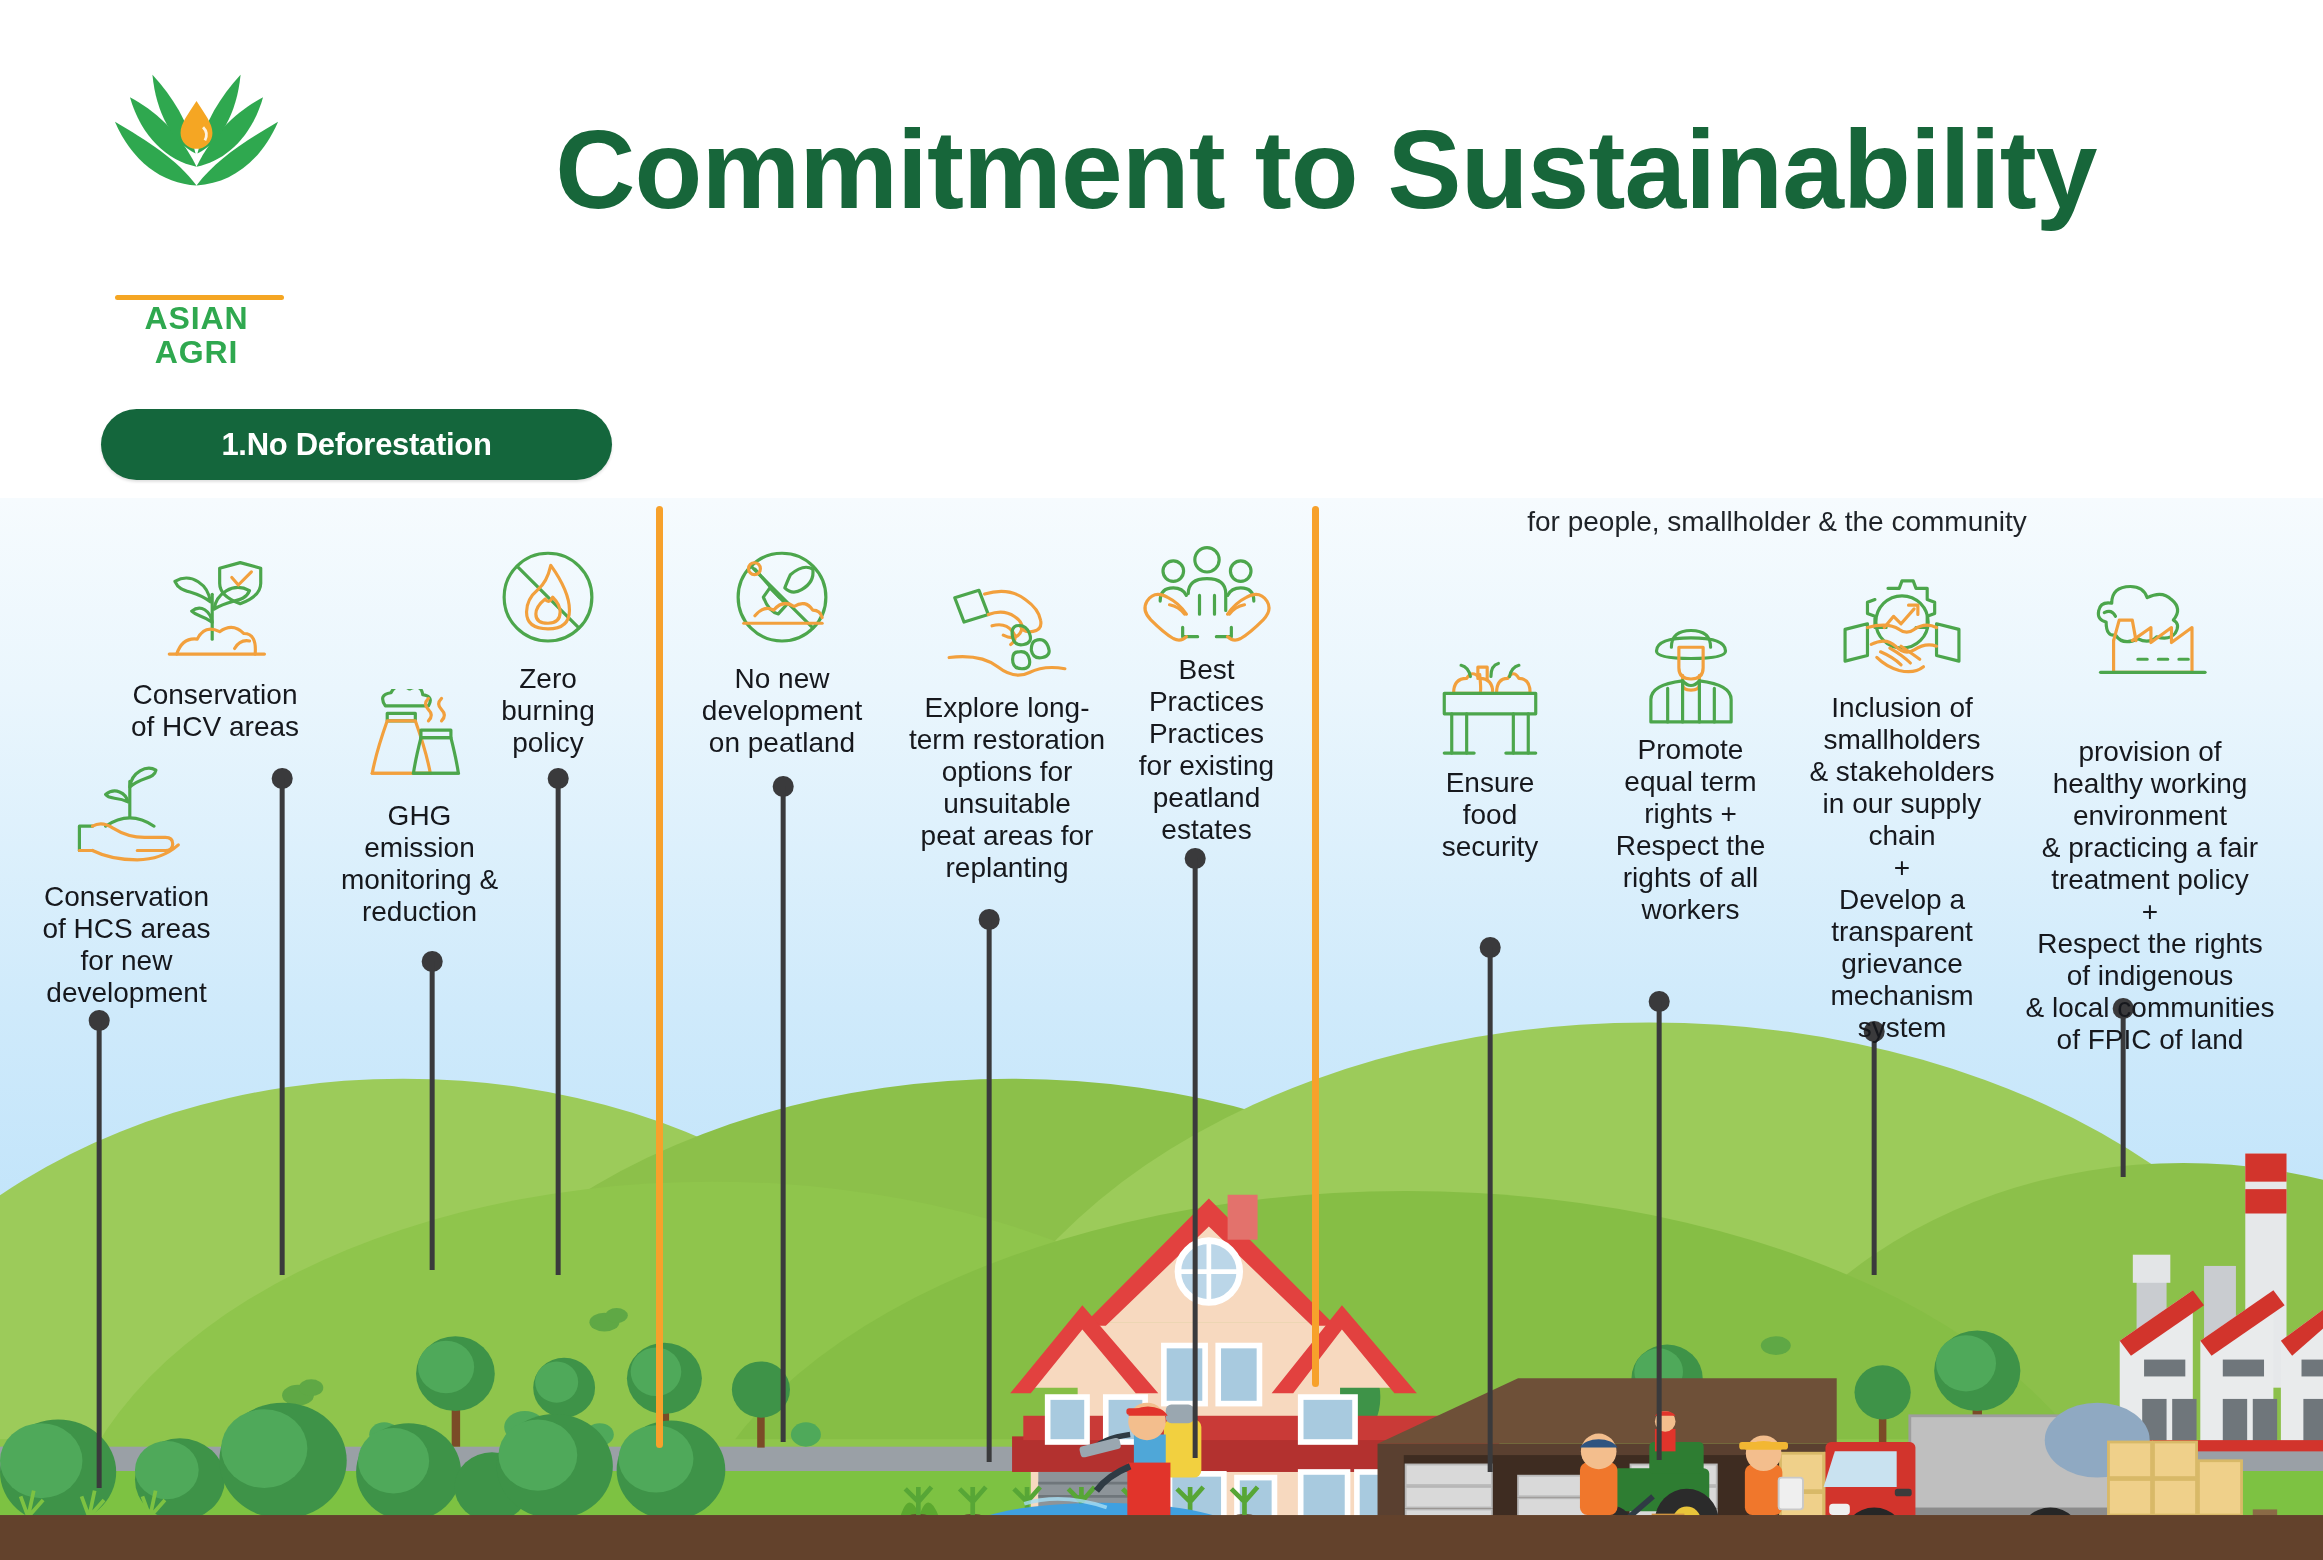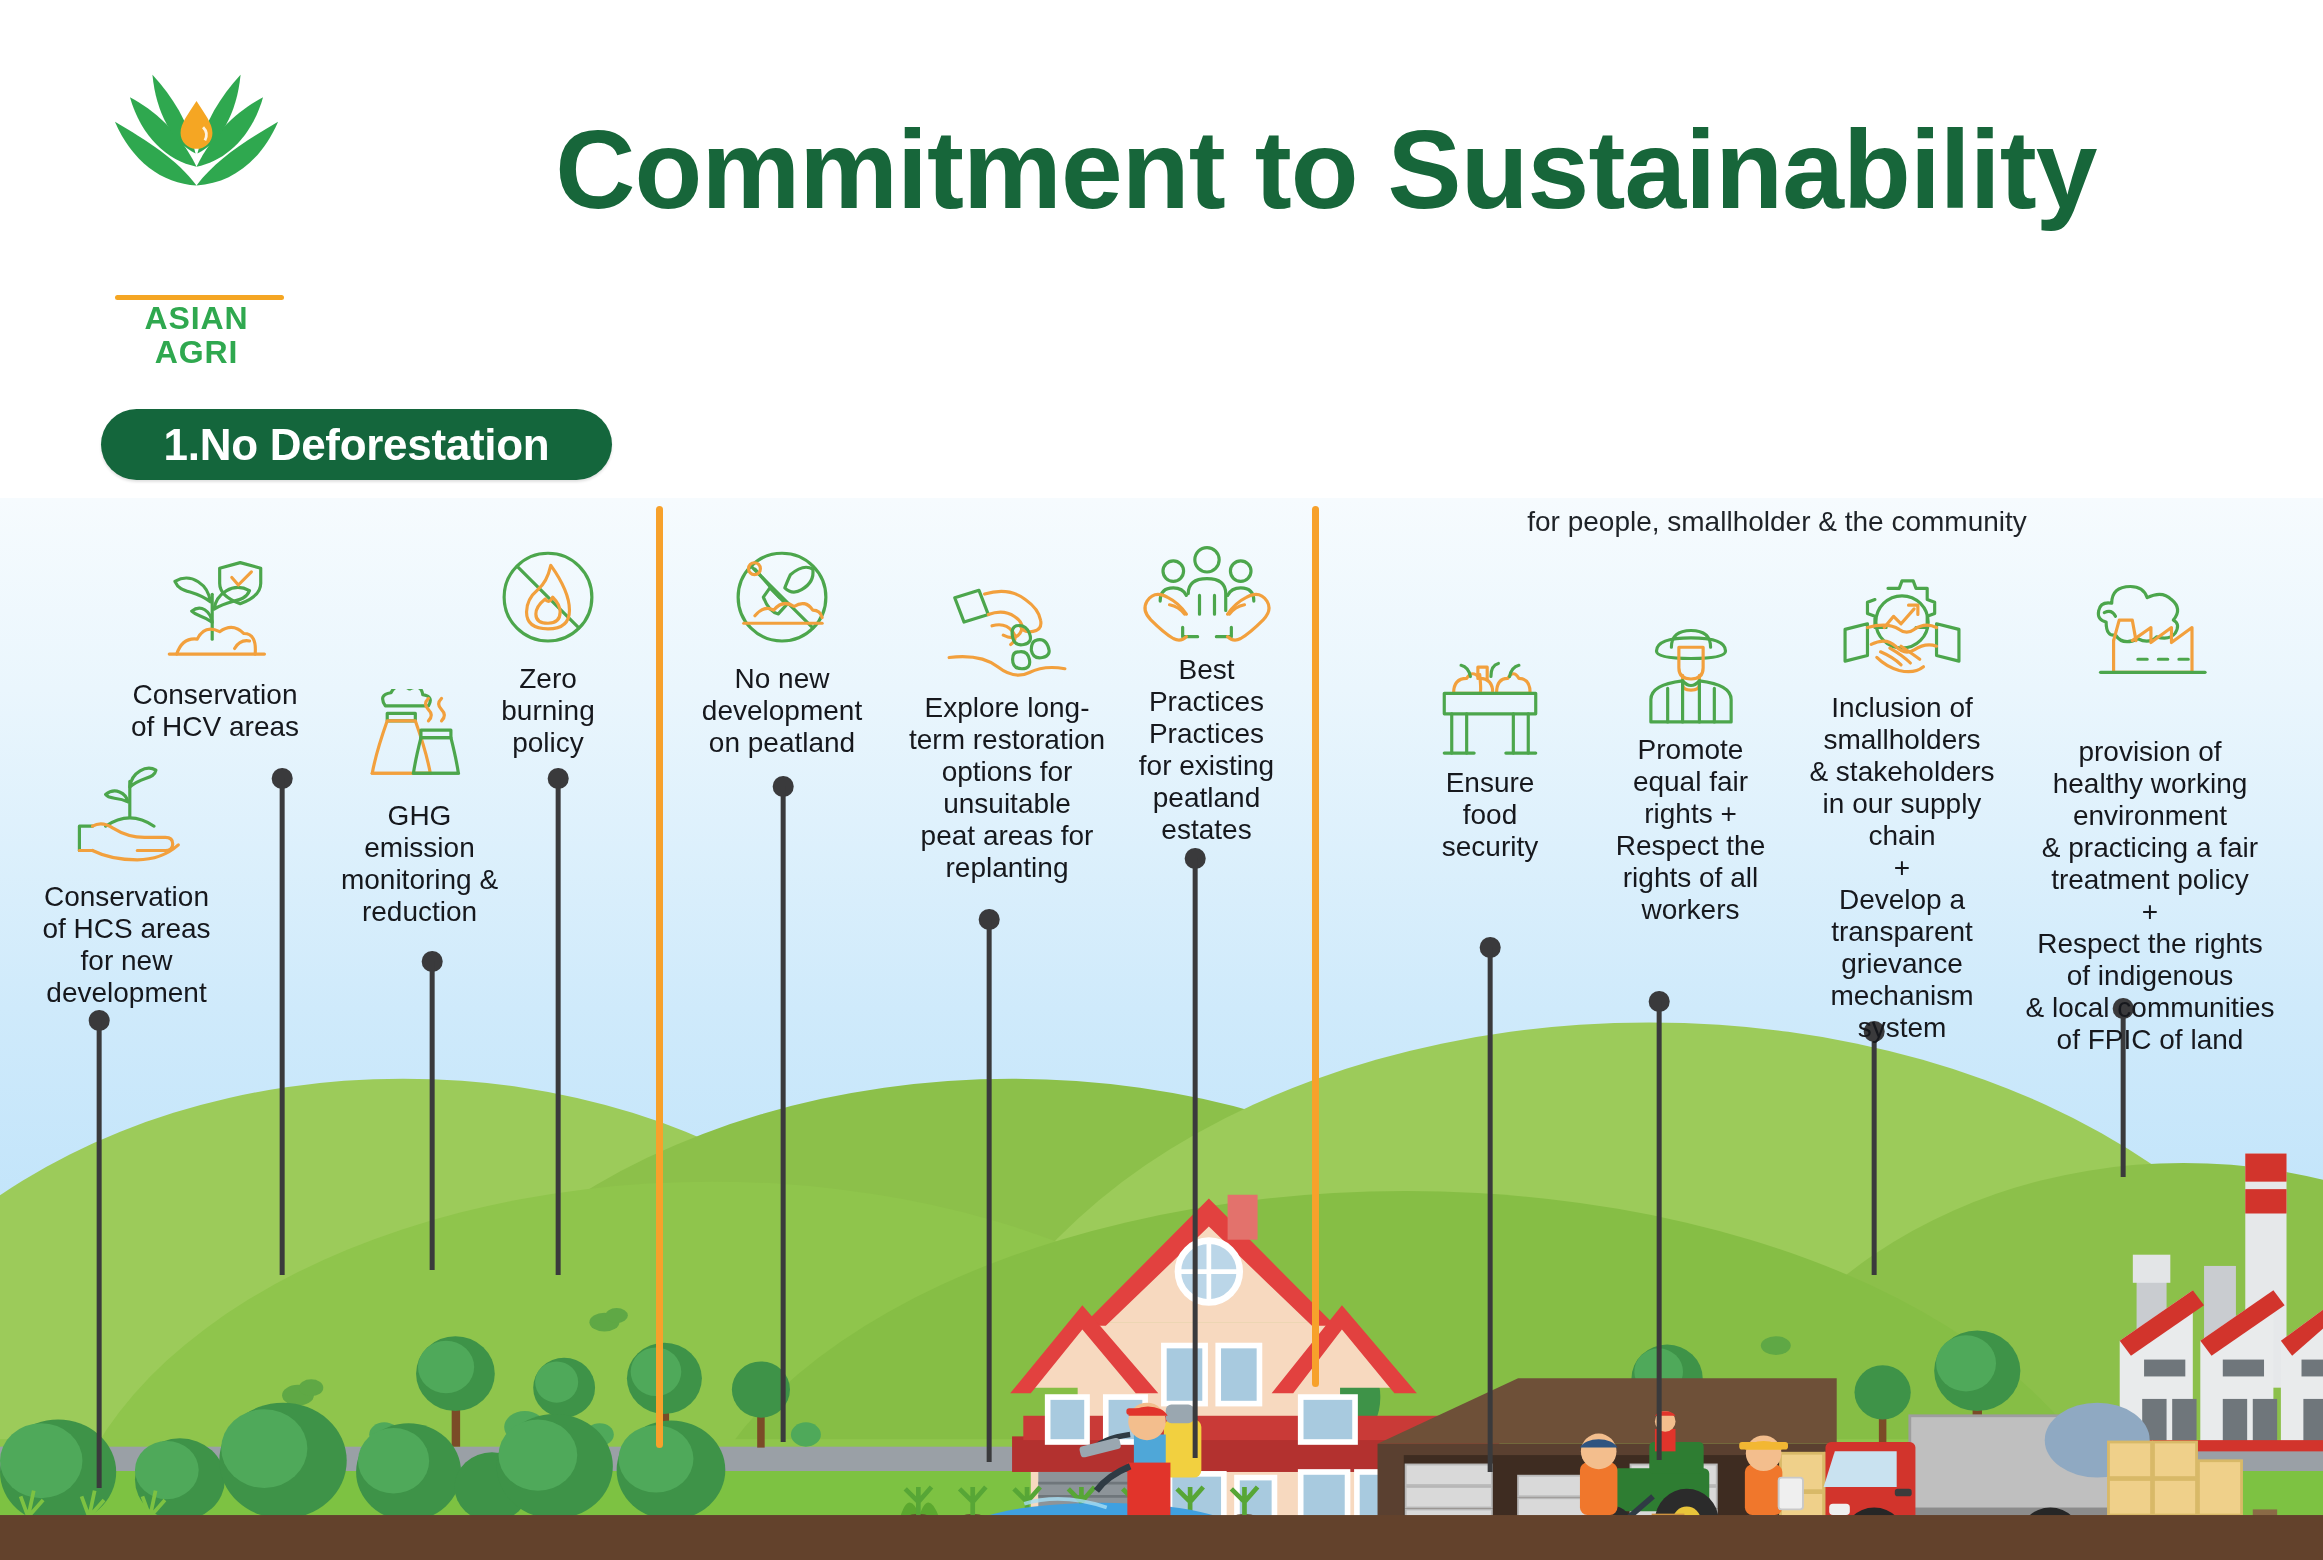--- a/index.html
+++ b/index.html
@@ -19,21 +19,21 @@
   .logo-rule{position:absolute;left:17px;top:239px;width:169px;height:4.7px;background:#F5A623;border-radius:2.8px;}
   .logo-word{position:absolute;left:0;top:245px;width:197px;text-align:center;
     color:#2FA84F;font-weight:bold;font-size:32px;line-height:34px;letter-spacing:0.9px;}
   .page-title{position:absolute;left:394px;top:112px;width:1864px;
     color:#17663A;font-weight:bold;font-size:111px;line-height:116px;letter-spacing:-0.9px;
     text-align:center;white-space:nowrap;}
 
   
   .pill{position:absolute;background:#14663C;border-radius:43px;height:71px;
     display:flex;align-items:center;justify-content:center;color:#fff;
-    font-weight:bold;font-size:44px;letter-spacing:-0.3px;z-index:30;box-shadow:0 1.9px 2.8px rgba(0,0,0,.12);}
+    font-weight:bold;font-size:31px;letter-spacing:-0.3px;z-index:30;box-shadow:0 1.9px 2.8px rgba(0,0,0,.12);}
   #pill-1{left:101px;top:409px;width:511px;}
   #pill-2{left:691px;top:409px;width:586px;}
   #pill-3{left:1346px;top:409px;width:862px;}
   .pill-sub{position:absolute;left:1346px;top:506px;width:862px;text-align:center;
     font-size:28px;color:#1f2328;z-index:30;}
 
   
   .scene{position:absolute;left:0;top:498px;width:2324px;height:1062px;overflow:hidden;}
   .sky{position:absolute;inset:0;background:linear-gradient(180deg,#f6fbfe 0%,#eaf6fd 18%,#cfeafb 48%,#bfe3fa 72%,#b6e0fa 100%);}
 
@@ -633,21 +633,21 @@
         <path d="M44 26 q0 -18 21 -18 q21 0 21 18" stroke="#4CA64C"></path>
         <path d="M52 26 l0 22 q0 12 13 12 q13 0 13 -12 l0 -22 z" stroke="#F2A03D"></path>
         <path d="M56 56 l0 10 q0 6 9 6 q9 0 9 -6 l0 -10" stroke="#F2A03D"></path>
         <path d="M22 106 l0 -24 q0 -16 34 -20 q9 10 18 0 q34 4 34 20 l0 24 z" stroke="#4CA64C"></path>
         <path d="M56 62 l0 44 M74 62 l0 44" stroke="#4CA64C"></path>
         <path d="M40 70 l0 36 M90 70 l0 36" stroke="#4CA64C"></path>
       </g>
     </svg>
     <div class="label" style="top:111px;">
         <div>Promote</div>
-        <div>equal fair</div>
+        <div>equal term</div>
         <div>rights +</div>
         <div>Respect the</div>
         <div>rights of all</div>
         <div>workers</div>
       </div>
   </div>
   <div class="pin" style="left:1649px;top:991px;width:20.6px;">
     <div class="dot"></div>
     <div class="stem" style="height:459px;"></div>
   </div>

